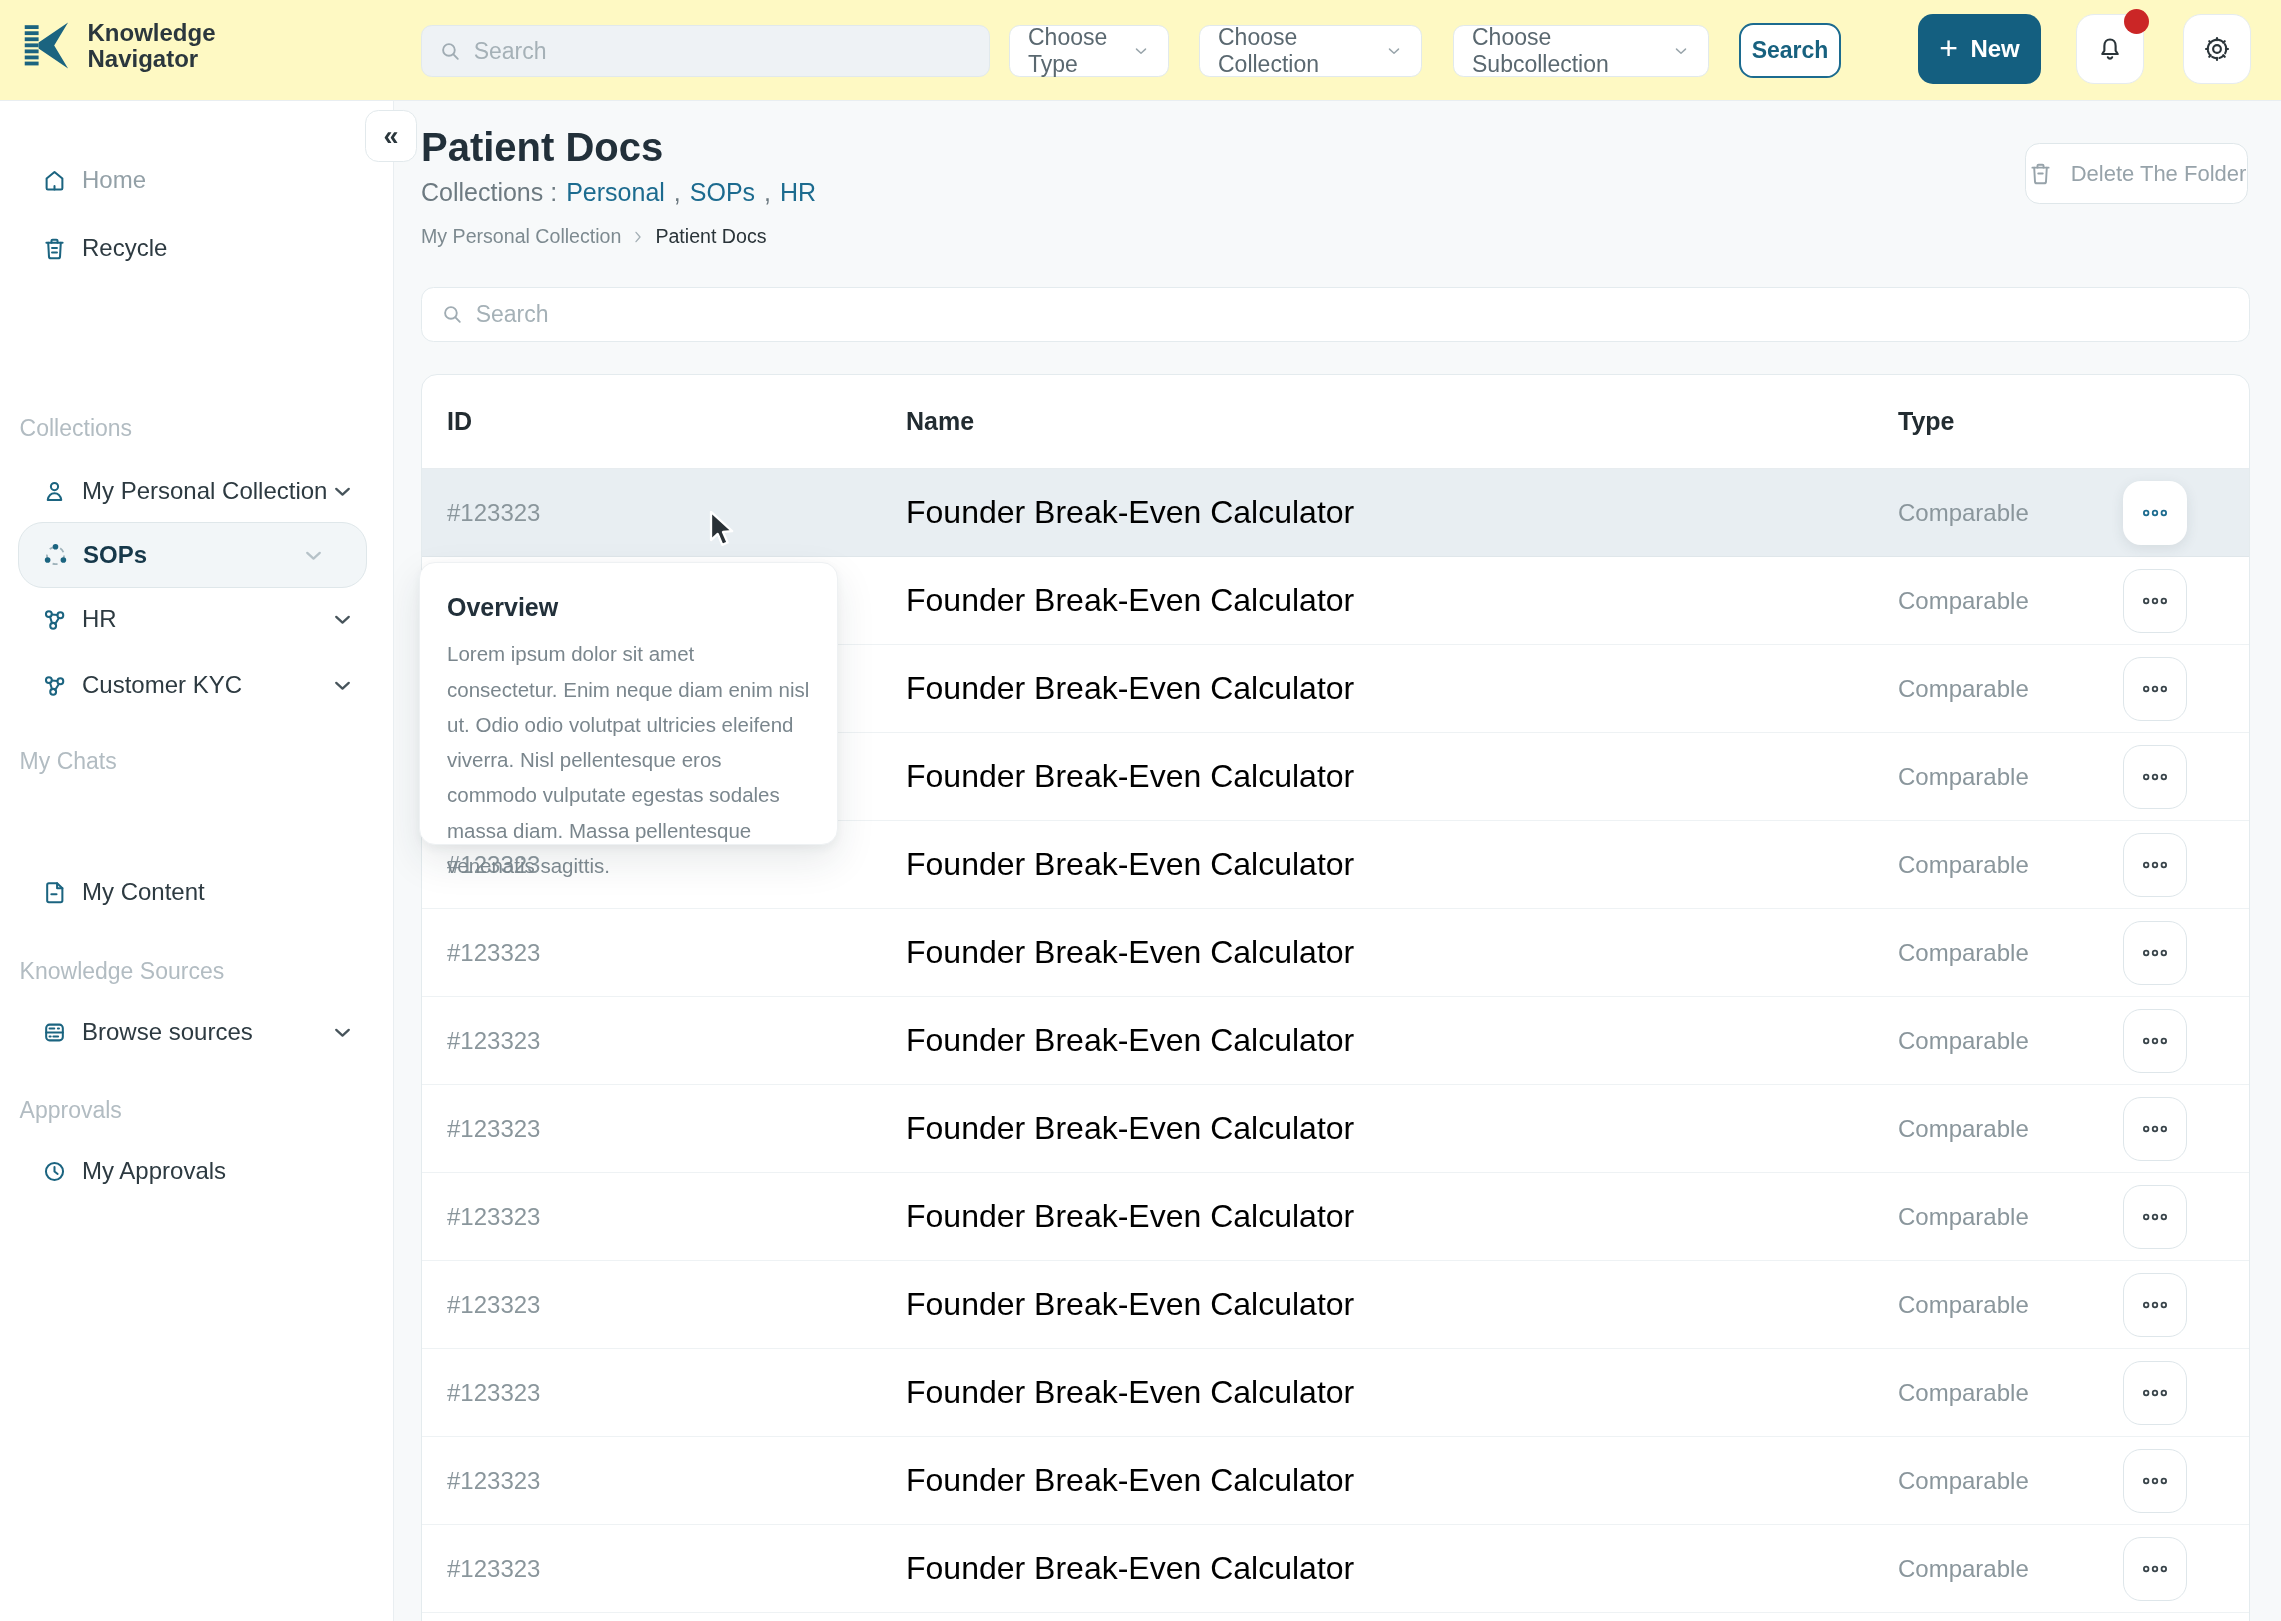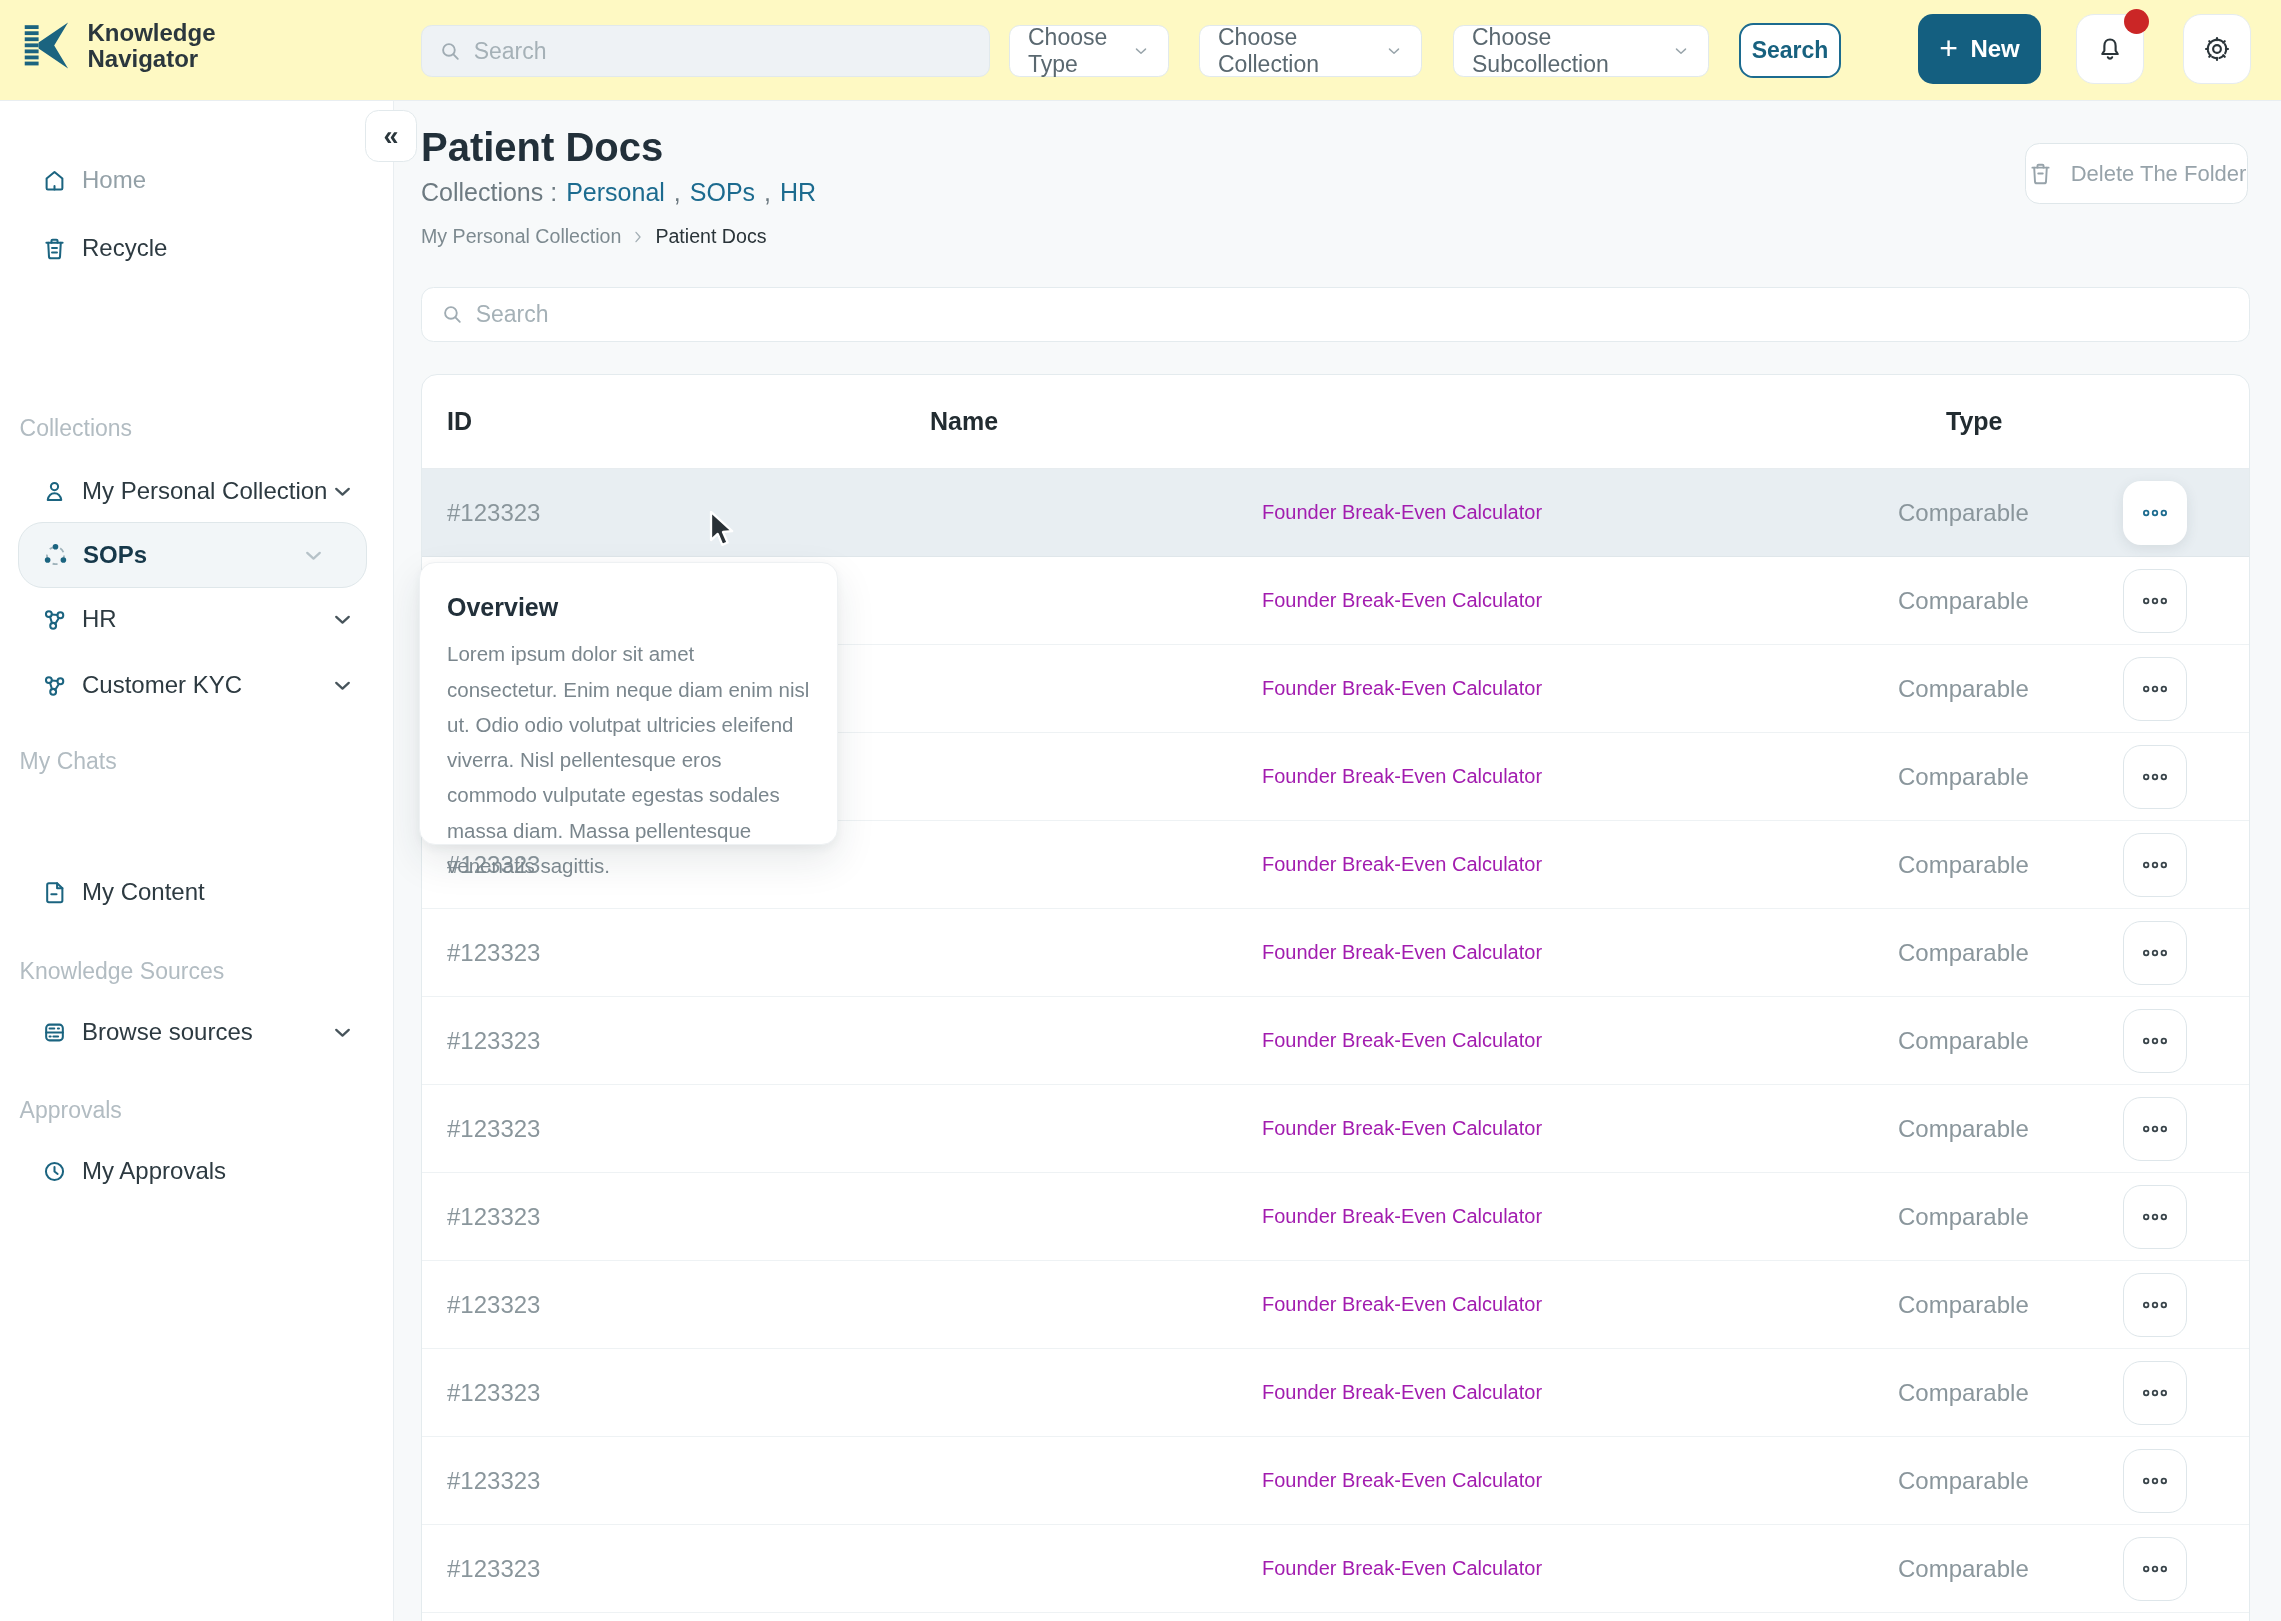--- a/index.html
+++ b/index.html
@@ -44,27 +44,27 @@
   .coll-line { position:absolute; left:421px; top:178px; font-size:25px; color:#6d7a81; display:flex; gap:9px; }
   .coll-line a { color:#1c6b8f; text-decoration:none; cursor:pointer; }
   .breadcrumb { position:absolute; left:421px; top:225px; font-size:19.6px; color:#7d8a90; display:flex; align-items:center; gap:9px; }
   .breadcrumb .cur { color:#2a3439; }
   .bc-chev { width:16px; height:16px; color:#9aa6ac; }
   .delete-btn { position:absolute; left:2025px; top:143px; width:223px; height:61px; background:#fff; border:1.3px solid #dfe7ea; border-radius:14.3px; display:flex; align-items:center; justify-content:center; gap:17px; color:#97a3aa; font-size:22px; cursor:pointer; }
   .main-search { position:absolute; left:421px; top:287px; width:1829px; height:55px; background:#fff; border:1.3px solid #e4ebee; border-radius:12.5px; display:flex; align-items:center; padding:0 18px; gap:10.7px; }
 
   
   .table-card { position:absolute; left:421px; top:374px; width:1829px; height:1248px; background:#fff; border:1.3px solid #e4ebee; border-radius:16px 16px 0 0; overflow:hidden; }
-  .thead { display:grid; grid-template-columns:484px 992px 225px 1fr; height:94px; align-items:center; border-bottom:1.3px solid #e7ecef;gap:24px; }
+  .thead { display:grid; grid-template-columns:484px 992px 225px 1fr; height:94px; align-items:center; border-bottom:1.3px solid #e7ecef; }
   .thead .th { font-size:25px; font-weight:700; color:#222c31; }
   .th-id { padding-left:25px; }
   .trow { display:grid; grid-template-columns:484px 992px 225px 1fr; height:88px; align-items:center; border-bottom:1.3px solid #eef2f4; background:#fff; cursor:pointer; }
   .trow.active { background:#e8eef2; border-bottom-color:#dfe6ea; }
   .td-id { padding-left:25px; font-size:24px; color:#8a969c; }
-  .td-name { font-size:20px; color:#a21caf;text-align:center; }
+  .td-name { font-size:32px; color:#000000; }
   .td-type { font-size:24px; color:#8a969c; }
   .td-act { display:flex; align-items:center; }
   .dots-btn { width:64px; height:64px; border-radius:18px; background:#fff; border:1.3px solid #dee6ea; display:flex; align-items:center; justify-content:center; color:#39444a; cursor:pointer; }
   .trow.active .dots-btn { border:none; color:#1c6b8f; box-shadow:0 3.6px 12.5px rgba(40,60,70,.10); }
 
   
   .tooltip { position:absolute; left:419px; top:562px; width:419px; height:283px; background:#fff; border:0.9px solid #eef1f3; border-radius:16px; box-shadow:0 16px 39px rgba(30,50,60,.10), 0 3.6px 9px rgba(30,50,60,.05); padding:30px 27px; z-index:15; }
   .tooltip h4 { font-size:25px; font-weight:700; color:#22303a; margin-bottom:14.3px; }
   .tooltip p { font-size:20.5px; color:#7a868d; line-height:1.72; }
 

